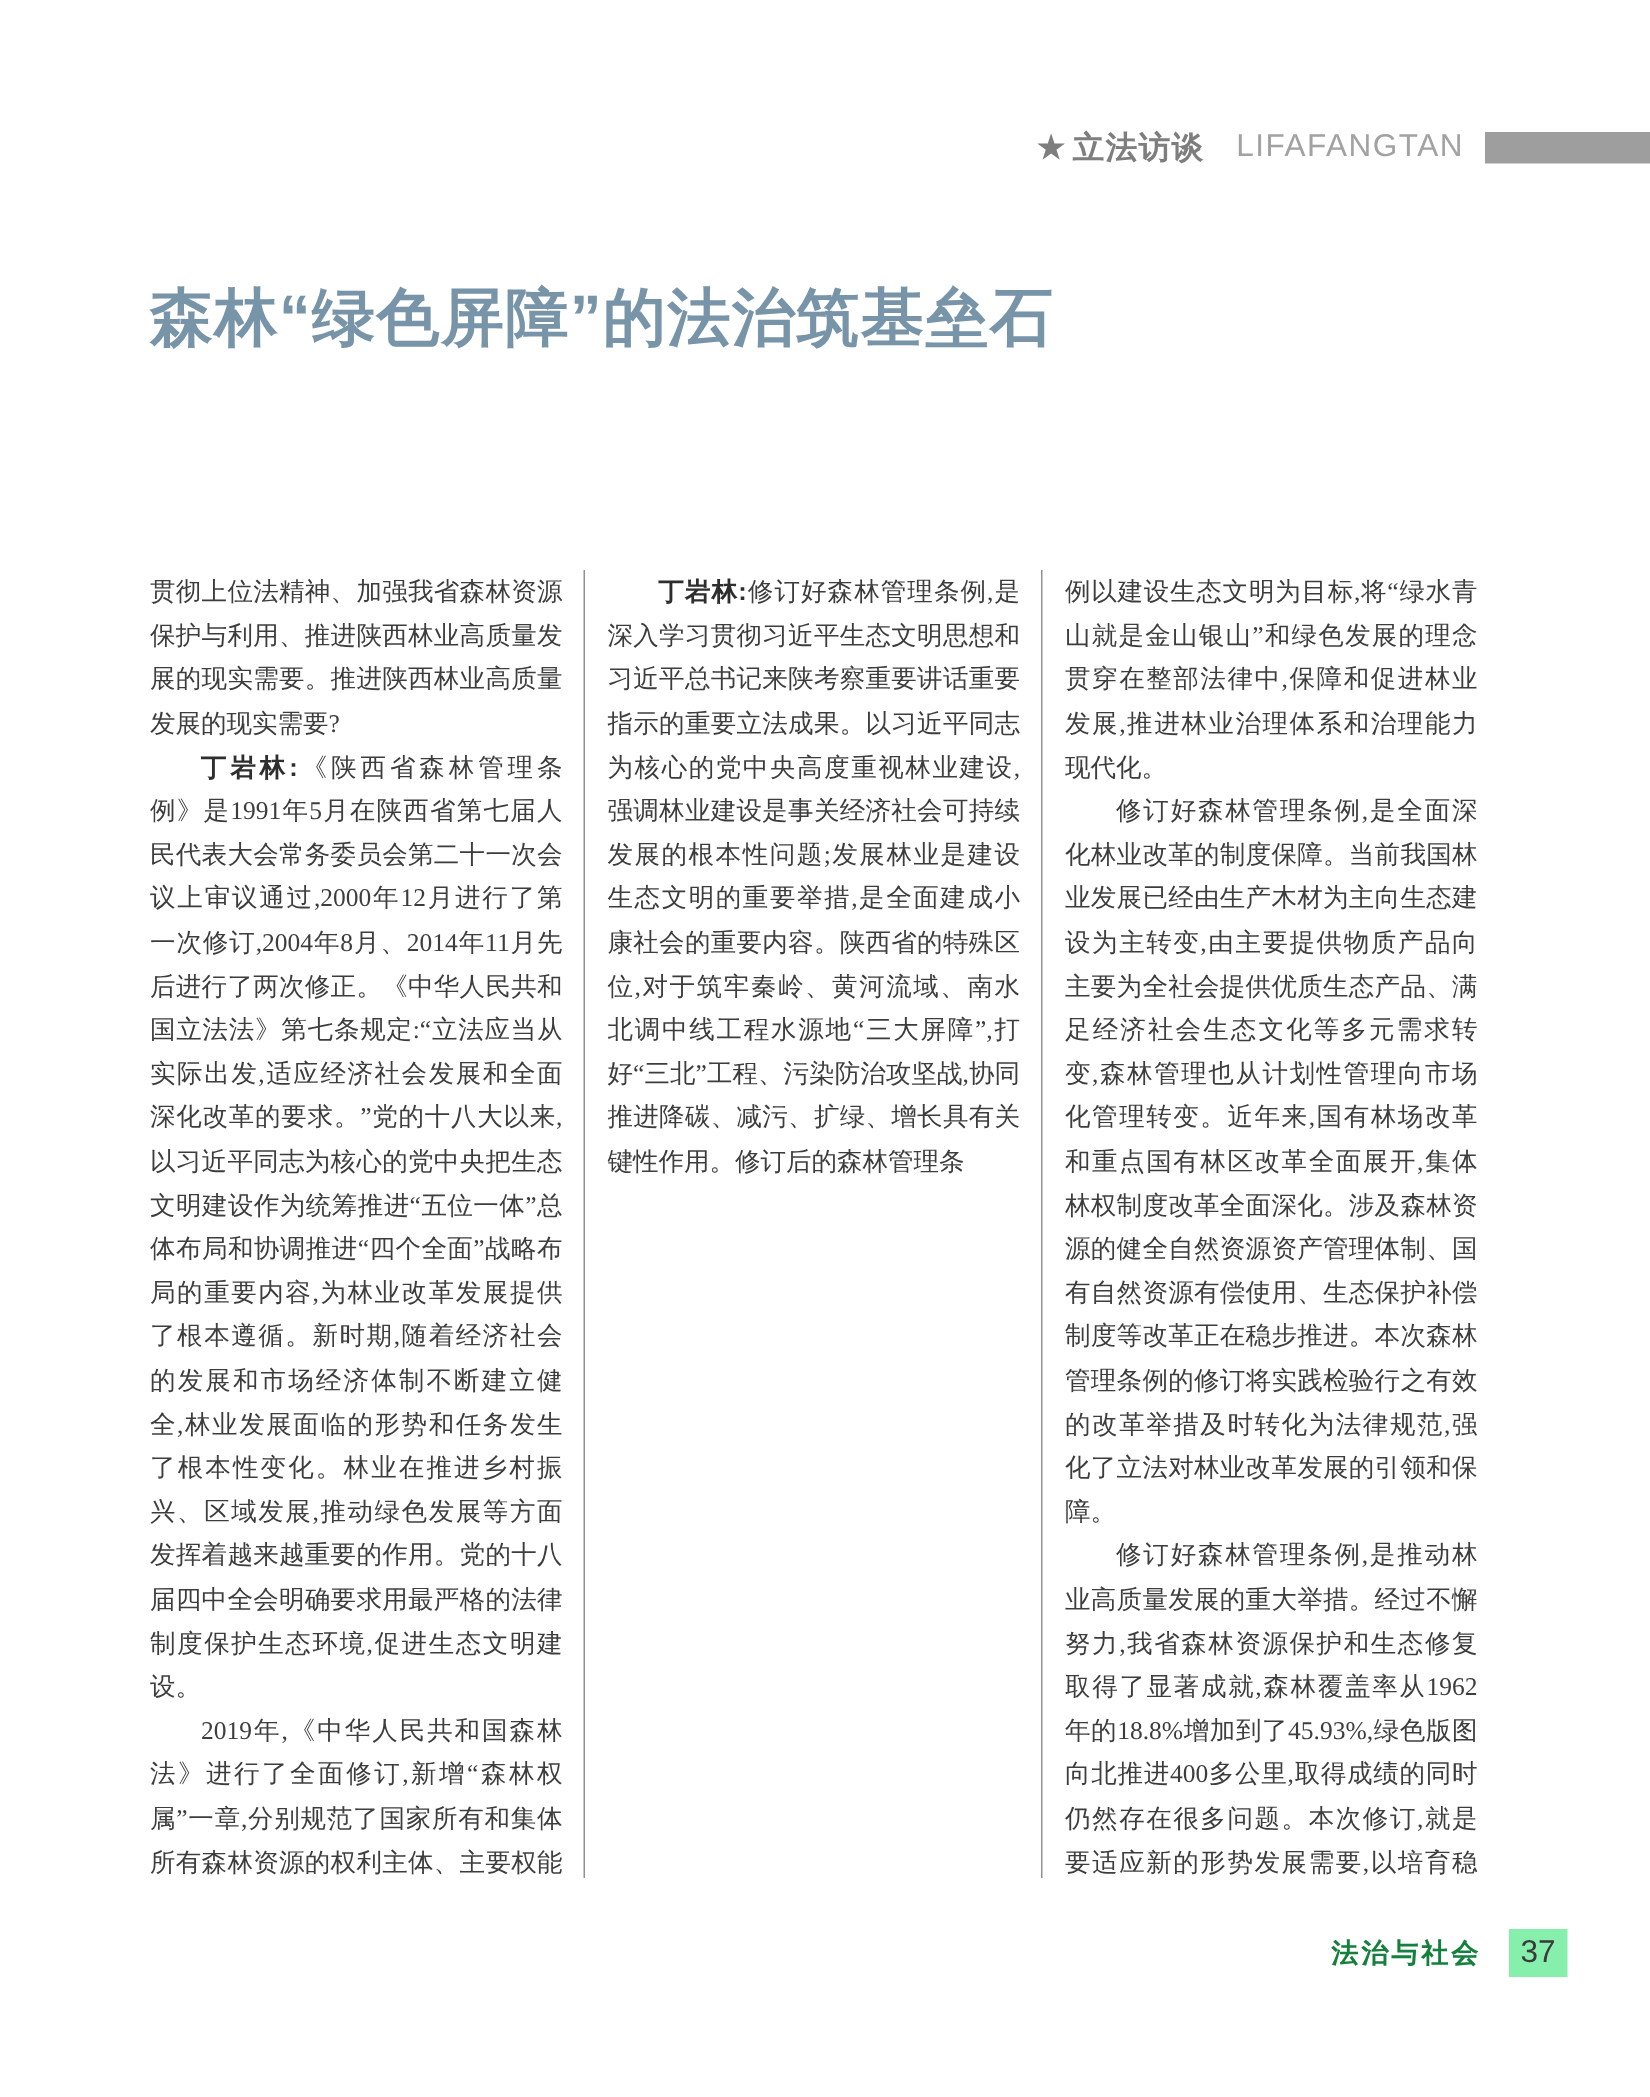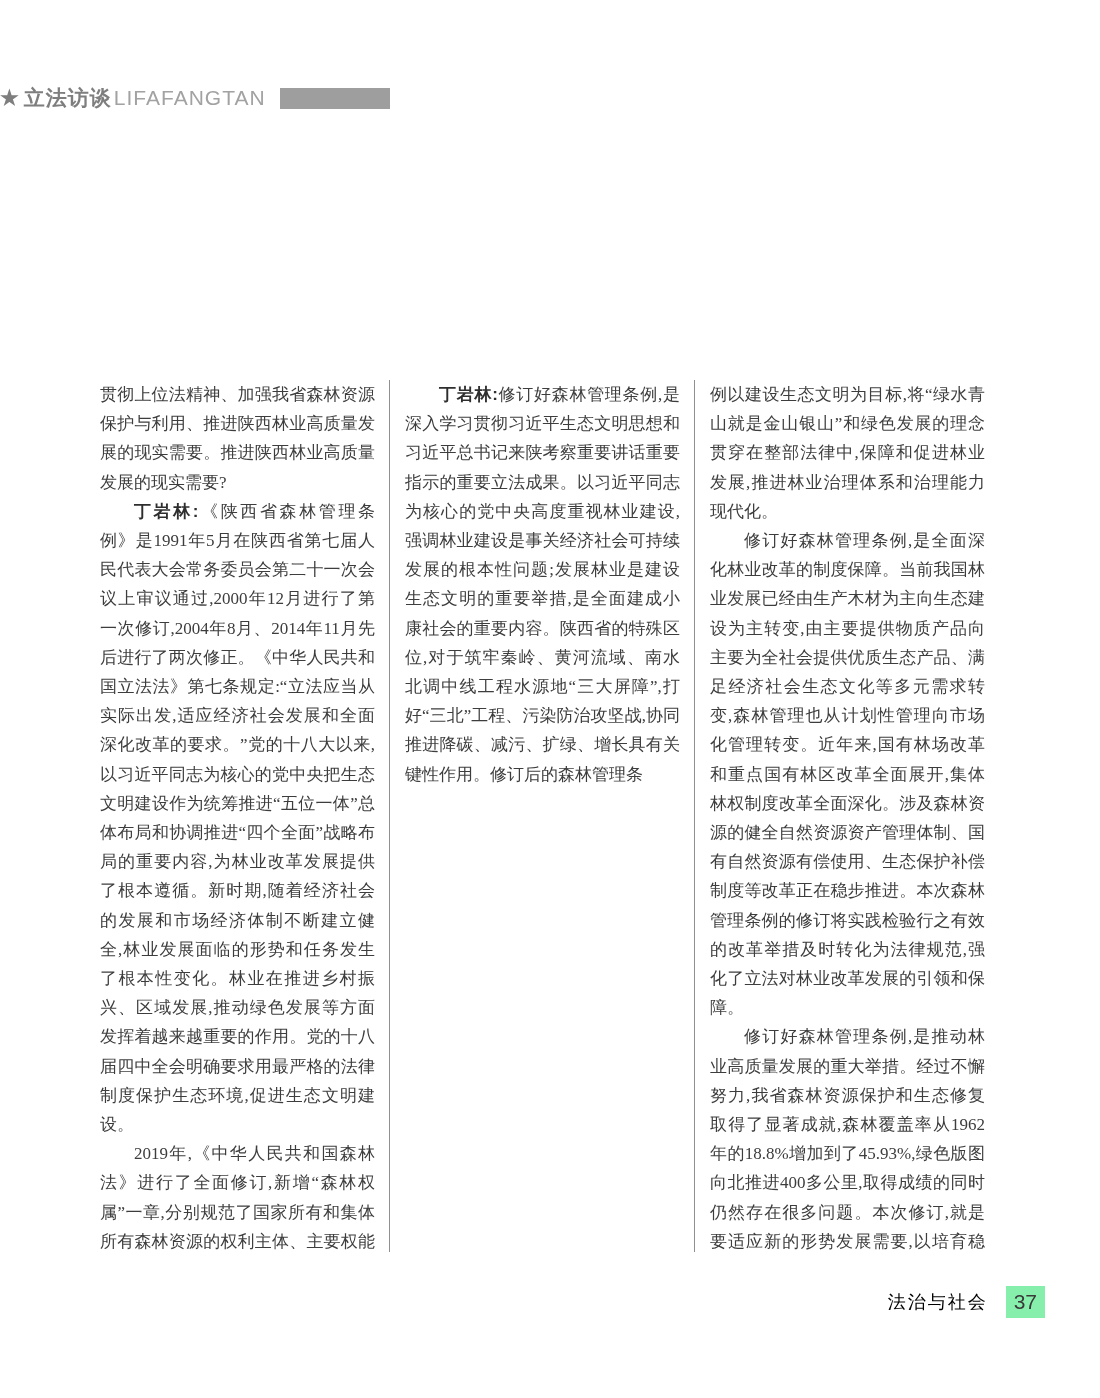--- a/index.html
+++ b/index.html
@@ -10,37 +10,37 @@
     background: #ffffff;
     overflow: hidden;
     font-family: "Liberation Serif", serif;
   }
 
   
   .section-header {
     position: absolute;
     top: 84px; left: 0; right: 0;
     display: flex;
-    justify-content: flex-start;
+    justify-content: flex-end;
     align-items: center;
   }
   .section-header .cn {
     font-family: "Liberation Sans", sans-serif;
     font-weight: bold;
     font-size: 21px;
     color: #7e7e7e;
     letter-spacing: 1px;
   }
   .section-header .star { margin-right: 4px; }
   .section-header .en {
     font-family: "Liberation Sans", sans-serif;
     font-size: 21px;
     color: #a2a2a2;
     letter-spacing: 1px;
-    margin-left: 2px;
+    margin-left: 21px;
   }
   .section-header .bar {
     width: 110px;
     height: 21px;
     background: #9e9e9e;
     margin-left: 14px;
   }
 
   
   .title {
@@ -101,23 +101,23 @@
   
   .footer {
     position: absolute;
     top: 1286px;
     right: 55px;
     display: flex;
     align-items: center;
   }
   .footer .journal {
     font-family: "Liberation Sans", sans-serif;
-    font-weight: normal;
+    font-weight: bold;
     font-size: 18px;
-    color: #000000;
+    color: #15803d;
     letter-spacing: 2px;
   }
   .footer .pagenum {
     margin-left: 18px;
     background: #86efac;
     padding: 4px 8px;
     font-family: "Liberation Sans", sans-serif;
     font-size: 21px;
     color: #3a3a3a;
   }
@@ -126,20 +126,21 @@
 <body>
 
 <div class="page">
 
   <div class="section-header">
     <span class="cn"><span class="star">★</span><span>立法访谈</span></span>
     <span class="en">LIFAFANGTAN</span>
     <span class="bar"></span>
   </div>
 
+  <h1 class="title" style="margin:0;">森林“绿色屏障”的法治筑基垒石</h1>
 
 
   <div class="columns">
 
     <div class="col">
       <p><span>贯彻上位法精神、加强我省森林资源保护与利用、推进陕西林业高质量发展的现实需要。推进陕西林业高质量发展的现实需要?</span></p>
       <p class="indent"><span class="speaker">丁岩林:</span><span>《陕西省森林管理条例》是1991年5月在陕西省第七届人民代表大会常务委员会第二十一次会议上审议通过,2000年12月进行了第一次修订,2004年8月、2014年11月先后进行了两次修正。《中华人民共和国立法法》第七条规定:“立法应当从实际出发,适应经济社会发展和全面深化改革的要求。”党的十八大以来,以习近平同志为核心的党中央把生态文明建设作为统筹推进“五位一体”总体布局和协调推进“四个全面”战略布局的重要内容,为林业改革发展提供了根本遵循。新时期,随着经济社会的发展和市场经济体制不断建立健全,林业发展面临的形势和任务发生了根本性变化。林业在推进乡村振兴、区域发展,推动绿色发展等方面发挥着越来越重要的作用。党的十八届四中全会明确要求用最严格的法律制度保护生态环境,促进生态文明建设。</span></p>
       <p class="indent"><span>2019年,《中华人民共和国森林法》进行了全面修订,新增“森林权属”一章,分别规范了国家所有和集体所有森林资源的权利主体、主要权能以及权利实现方式和条件,明确各类主体参与林业经营的权利和保护、培育森林资源的义务。实施森林分类管理,明确公益</span></p>
     </div>
 

